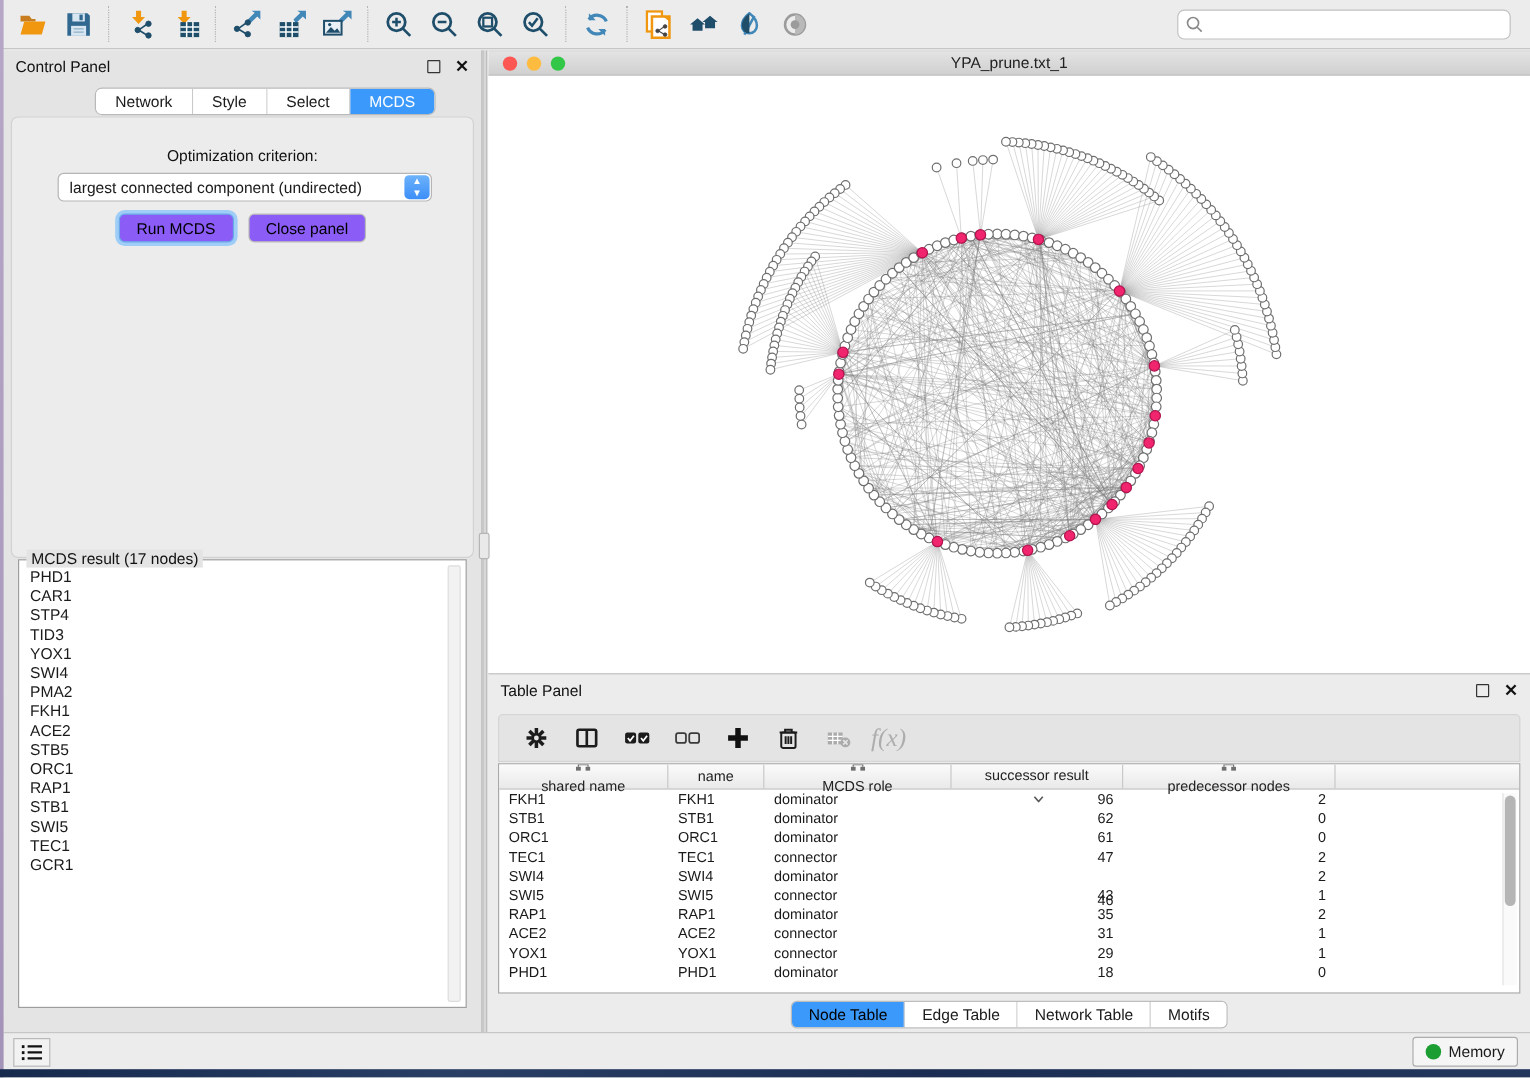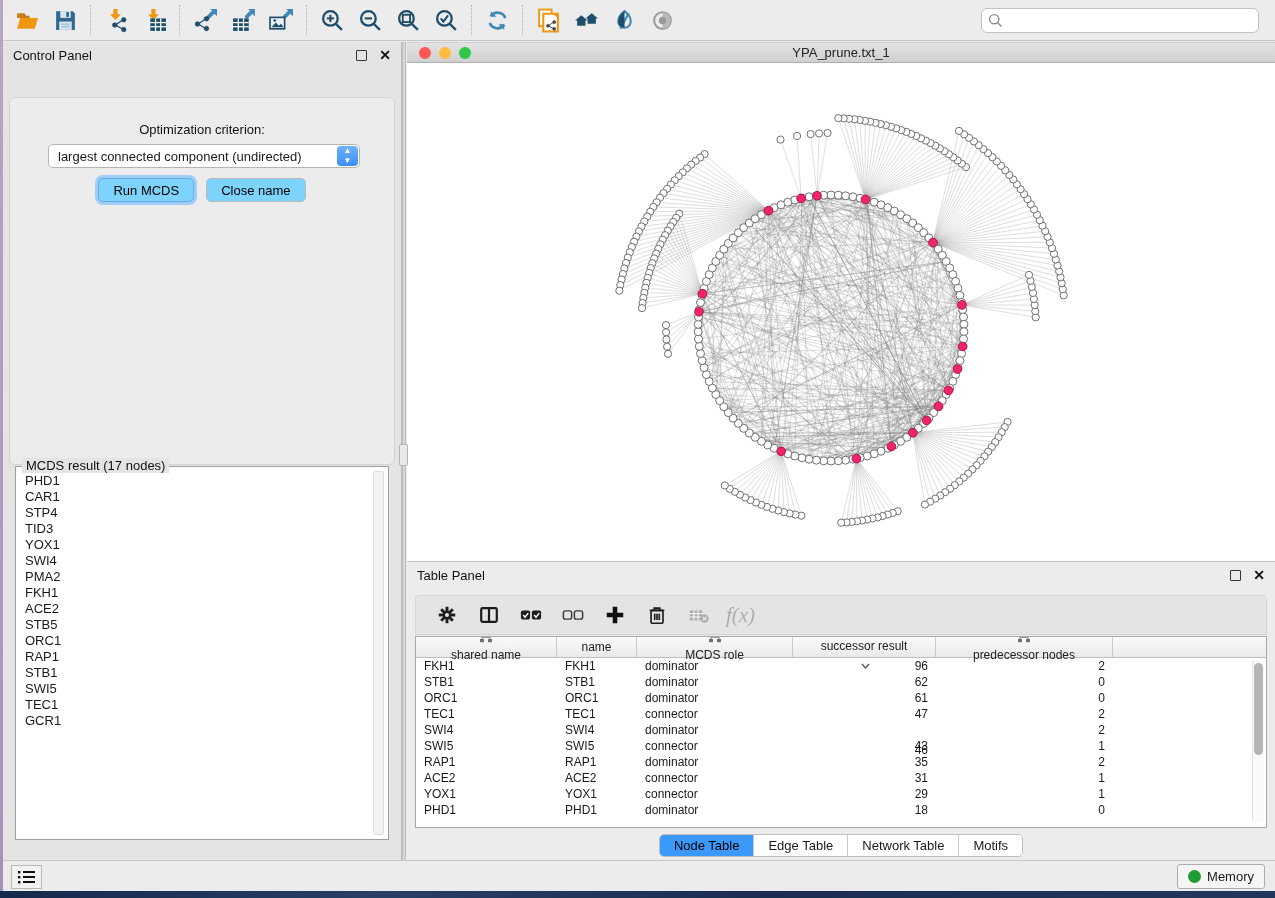--- a/index.html
+++ b/index.html
@@ -28,21 +28,21 @@
   .close-glyph { font-size:14px; font-weight:bold; color:#111; line-height:11px; }
   #cp-tabs { position:absolute; left:76px; top:31px; display:flex; border:1px solid #b9b9b9; border-radius:6px; overflow:hidden; background:#fff; height:23px; }
   .cp-tab { padding:0 16px; font-size:13px; display:flex; align-items:center; background:#fff; border-right:1px solid #c9c9c9; color:#1a1a1a; }
   .cp-tab:last-child { border-right:none; }
   .cp-tab.selected { background:#3b99fc; color:#fff; }
   #cp-card { position:absolute; left:6px; top:55px; width:386px; height:368px; background:#ececec; border:1px solid #d2d2d2; border-radius:6px; }
   #opt-label { position:absolute; left:0; top:24px; width:100%; text-align:center; font-size:13px; color:#111; }
   #criterion-select { position:absolute; left:38px; top:46px; width:312px; height:24px; background:#fff; border:1px solid #b5b5b5; border-radius:5px; font-size:13px; display:flex; align-items:center; padding-left:9px; }
   #criterion-stepper { position:absolute; right:1px; top:1px; width:21px; height:20px; background:linear-gradient(#6db3fb,#3c8ef9); border-radius:4px; color:#fff; font-size:8px; line-height:10px; text-align:center; }
   .cp-buttons { position:absolute; left:0; top:80px; width:100%; display:flex; justify-content:center; gap:12px; }
-  .mac-btn { background:#7dd3fc; border:1px solid #b9b9b9; border-radius:5px; font-size:13px; padding:3px 14px; height:24px; font-family:"Liberation Sans",sans-serif; }
+  .mac-btn { background:#8b5cf6; border:1px solid #b9b9b9; border-radius:5px; font-size:13px; padding:3px 14px; height:24px; font-family:"Liberation Sans",sans-serif; }
   .mac-btn.focused { box-shadow:0 0 0 3px #9ecdf7; border-color:#6aa8e8; }
 
   #mcds-fieldset { position:absolute; left:12px; top:424px; width:374px; height:374px; border:1px solid #9e9e9e; background:#fff; }
   #mcds-legend { position:absolute; left:6px; top:-9px; background:#e4e4e4; padding:0 4px; font-size:13px; color:#111; }
   #mcds-list { position:absolute; left:1px; top:6px; width:352px; bottom:1px; overflow:hidden; font-size:13px; line-height:16px; padding-left:8px; }
   #mcds-scrollbar { position:absolute; right:4px; top:4px; width:11px; bottom:4px; background:#f2f2f2; border:1px solid #dcdcdc; border-radius:2px; }
 
   
   #v-splitter { left:402px; top:42px; width:4px; height:818px; background:#d8d8d8; border-left:1px solid #bdbdbd; border-right:1px solid #bdbdbd; }
   #v-splitter-handle { left:399px; top:444px; width:9px; height:22px; background:#e9e9e9; border:1px solid #b5b5b5; border-radius:2px; z-index:5; }
@@ -275,29 +275,35 @@
   </div>
 </div>
 
 <div class="abs" id="control-panel">
   <div class="panel-titlebar">
     <span>Control Panel</span>
     <span class="spacer"></span>
     <span class="float-glyph"></span>
     <span class="close-glyph">✕</span>
   </div>
+  <div id="cp-tabs">
+      <div class="cp-tab">Network</div>
+      <div class="cp-tab">Style</div>
+      <div class="cp-tab">Select</div>
+      <div class="cp-tab selected">MCDS</div>
+    </div>
   <div id="cp-card">
     <div id="opt-label">Optimization criterion:</div>
     <div id="criterion-select">
       <span>largest connected component (undirected)</span>
       <span id="criterion-stepper">▲<br>▼</span>
     </div>
     <div class="cp-buttons">
       <button class="mac-btn focused">Run MCDS</button>
-      <button class="mac-btn">Close name</button>
+      <button class="mac-btn">Close panel</button>
     </div>
   </div>
   <div id="mcds-fieldset">
     <div id="mcds-legend">MCDS result (17 nodes)</div>
     <div id="mcds-list">
         <div>PHD1</div>
         <div>CAR1</div>
         <div>STP4</div>
         <div>TID3</div>
         <div>YOX1</div>

